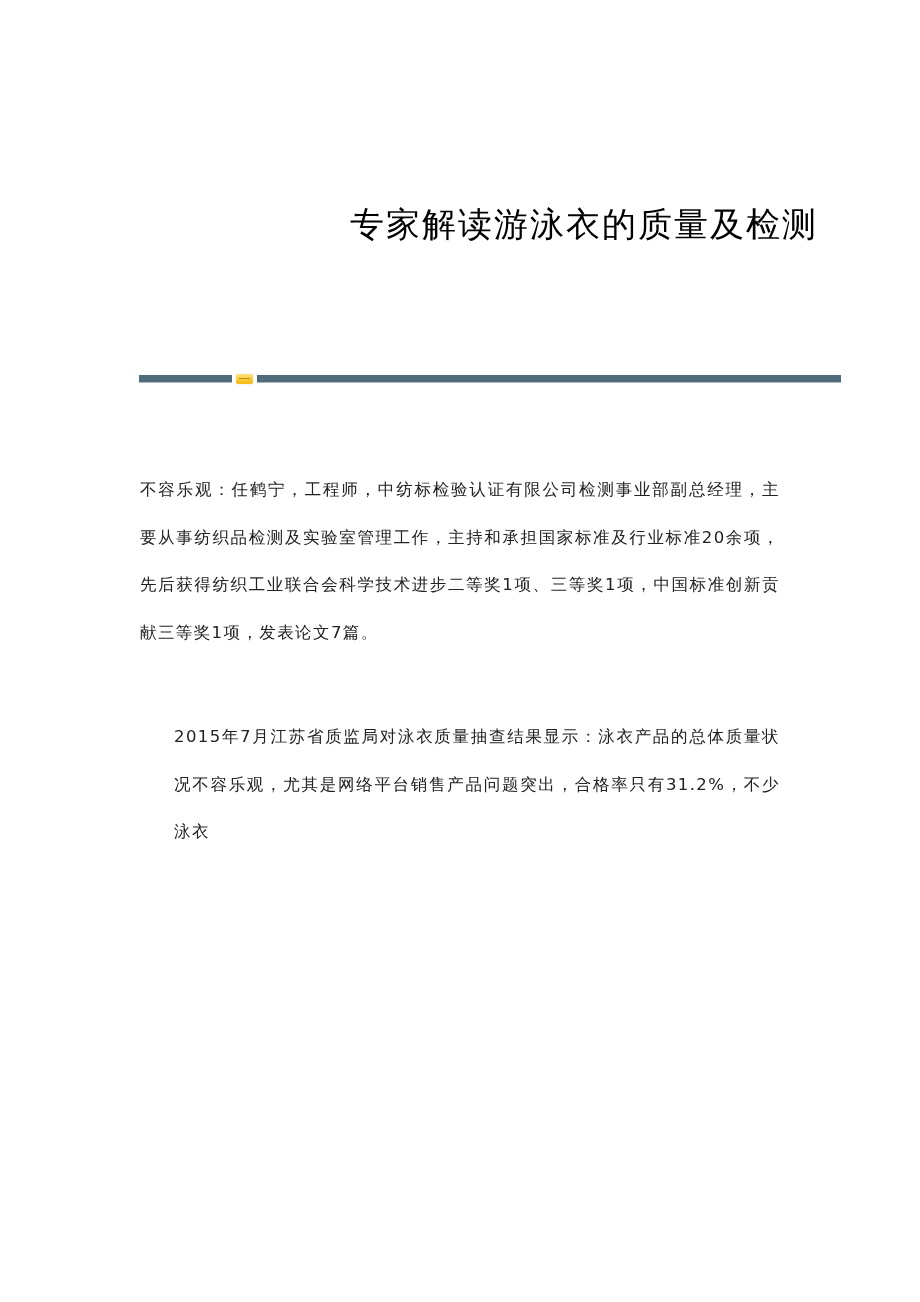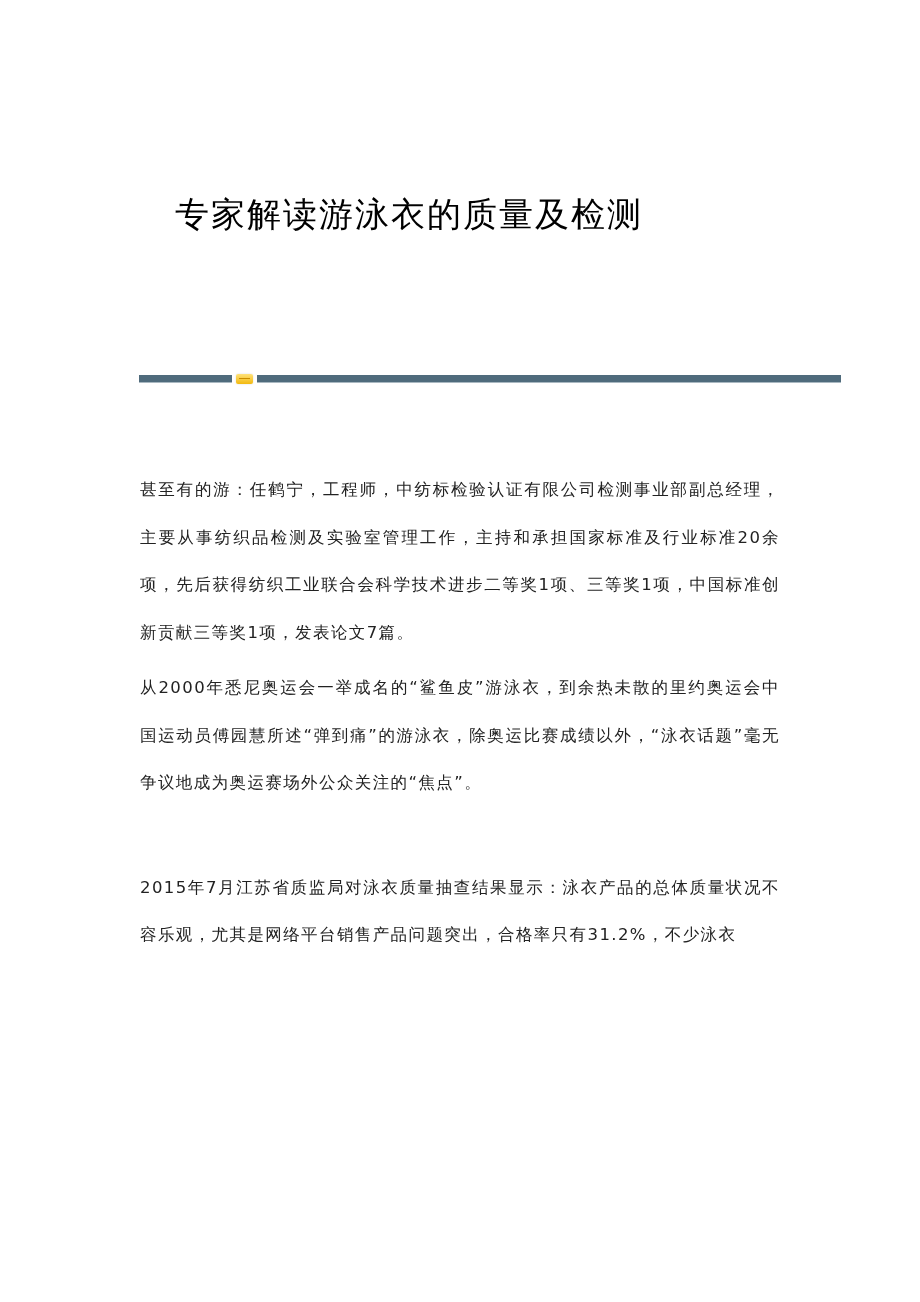--- a/index.html
+++ b/index.html
@@ -10,24 +10,24 @@
     body {
       width: 920px;
       height: 1302px;
       position: relative;
       overflow: hidden;
       font-family: "DejaVu Serif", "Liberation Serif", serif;
       color: #1a1a1a;
     }
     .page-title {
       position: absolute;
-      top: 190px;
+      top: 200px;
       left: 0;
       width: 818px;
-      text-align: center;
+      text-align: right;
       font-size: 34px;
       letter-spacing: 2px;
       color: #000;
       font-family: "DejaVu Serif", "Liberation Serif", serif;
       line-height: 48px;
       margin: 0;
       font-weight: normal;
     }
     .divider {
       position: absolute;
@@ -74,36 +74,33 @@
       font-size: 16.5px;
       line-height: 47.5px;
       letter-spacing: 1.4px;
       text-align: justify;
       text-align-last: left;
       font-family: "DejaVu Sans", "Liberation Sans", sans-serif;
       color: #222;
       word-break: break-all;
     }
     .para + .para { margin-top: 8px; }
-    .para.gap-large { margin-top: 57px; }
+    .para.gap-large { margin-top: 57px; margin-left: 34px; }
   </style>
 </head>
 <body>
 
 <h1 class="page-title">专家解读游泳衣的质量及检测</h1>
 
 <div class="divider">
   <div class="bar bar-left"></div>
   <div class="gem"></div>
   <div class="bar bar-right"></div>
 </div>
 
 <div class="content">
   <p class="para">
-    <span>甚至有的游：任鹤宁，工程师，中纺标检验认证有限公司检测事业部副总经理，</span><span>主要从事纺织品检测及实验室管理工作，主持和承担国家标准及行业标准20余</span><span>项，先后获得纺织工业联合会科学技术进步二等奖1项、三等奖1项，中国标</span><span>准创新贡献三等奖1项，发表论文7篇。</span>
-  </p>
-  <p class="para">
-    <span>从2000年悉尼奥运会一举成名的“鲨鱼皮”游泳衣，到余热未散的里约奥运会</span><span>中国运动员傅园慧所述“弹到痛”的游泳衣，除奥运比赛成绩以外，“泳衣话</span><span>题”毫无争议地成为奥运赛场外公众关注的“焦点”。</span>
+    <span>不容乐观：任鹤宁，工程师，中纺标检验认证有限公司检测事业部副总经理，</span><span>主要从事纺织品检测及实验室管理工作，主持和承担国家标准及行业标准20余</span><span>项，先后获得纺织工业联合会科学技术进步二等奖1项、三等奖1项，中国标</span><span>准创新贡献三等奖1项，发表论文7篇。</span>
   </p>
   <p class="para gap-large">
     <span>2015年7月江苏省质监局对泳衣质量抽查结果显示：泳衣产品的总体质量状况</span><span>不容乐观，尤其是网络平台销售产品问题突出，合格率只有31.2%，不少泳衣</span>
   </p>
 </div>
 
 </body></html>

